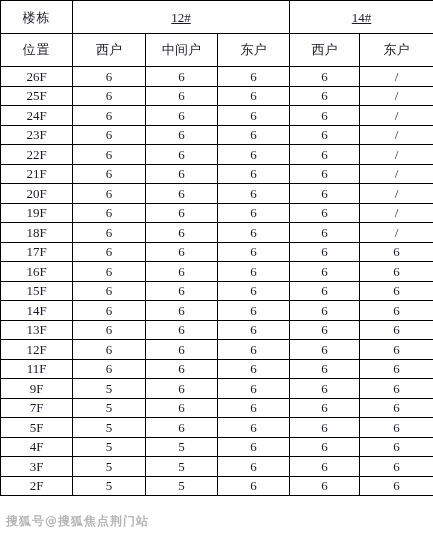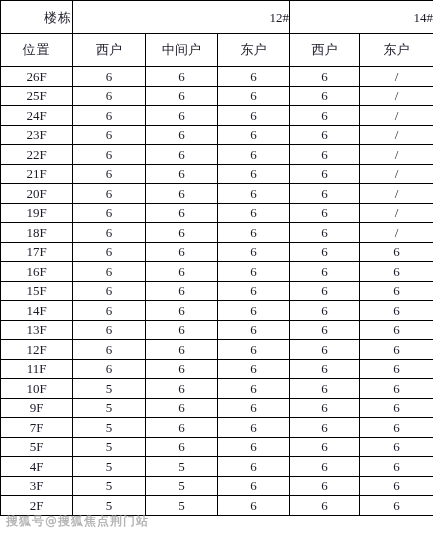--- a/index.html
+++ b/index.html
@@ -38,30 +38,31 @@
     overflow: hidden;
   }
   
   col.c-pos   { width: 72px; }
   col.c-d1    { width: 73px; }
   col.c-d2    { width: 72px; }
   col.c-d3    { width: 72px; }
   col.c-d4    { width: 70px; }
   col.c-d5    { width: 74px; }
 
-  tr.hdr-building td { height: 32px; text-align: right; }
+  tr.hdr-building td { height: 32px; }
   tr.hdr-pos td      { height: 32px; font-family: Liberation Mono, monospace; }
   tr.datarow td      { height: 18.5px; }
 
   td.hdr-label {
     font-size: 15px;
     letter-spacing: 1px;
   }
   td.hdr-building-num {
     font-size: 15px;
+    text-decoration: underline;
   }
   td.hdr-unit {
     font-size: 15px;
   }
   td.floor {
     font-size: 13px;
     font-family: Liberation Serif, serif;
     letter-spacing: 0px;
   }
   td.cell {
@@ -239,28 +240,20 @@
         </tr>
         <tr class="datarow">
           <td class="floor">11F</td>
           <td class="cell st-red">6</td>
           <td class="cell st-red">6</td>
           <td class="cell st-red">6</td>
           <td class="cell st-red">6</td>
           <td class="cell st-red">6</td>
         </tr>
         <tr class="datarow">
-          <td class="floor">10F</td>
-          <td class="cell st-orange">5</td>
-          <td class="cell st-red">6</td>
-          <td class="cell st-red">6</td>
-          <td class="cell st-red">6</td>
-          <td class="cell st-red">6</td>
-        </tr>
-        <tr class="datarow">
           <td class="floor">9F</td>
           <td class="cell st-orange">5</td>
           <td class="cell st-red">6</td>
           <td class="cell st-red">6</td>
           <td class="cell st-red">6</td>
           <td class="cell st-red">6</td>
         </tr>
         <tr class="datarow">
           <td class="floor">7F</td>
           <td class="cell st-orange">5</td>

